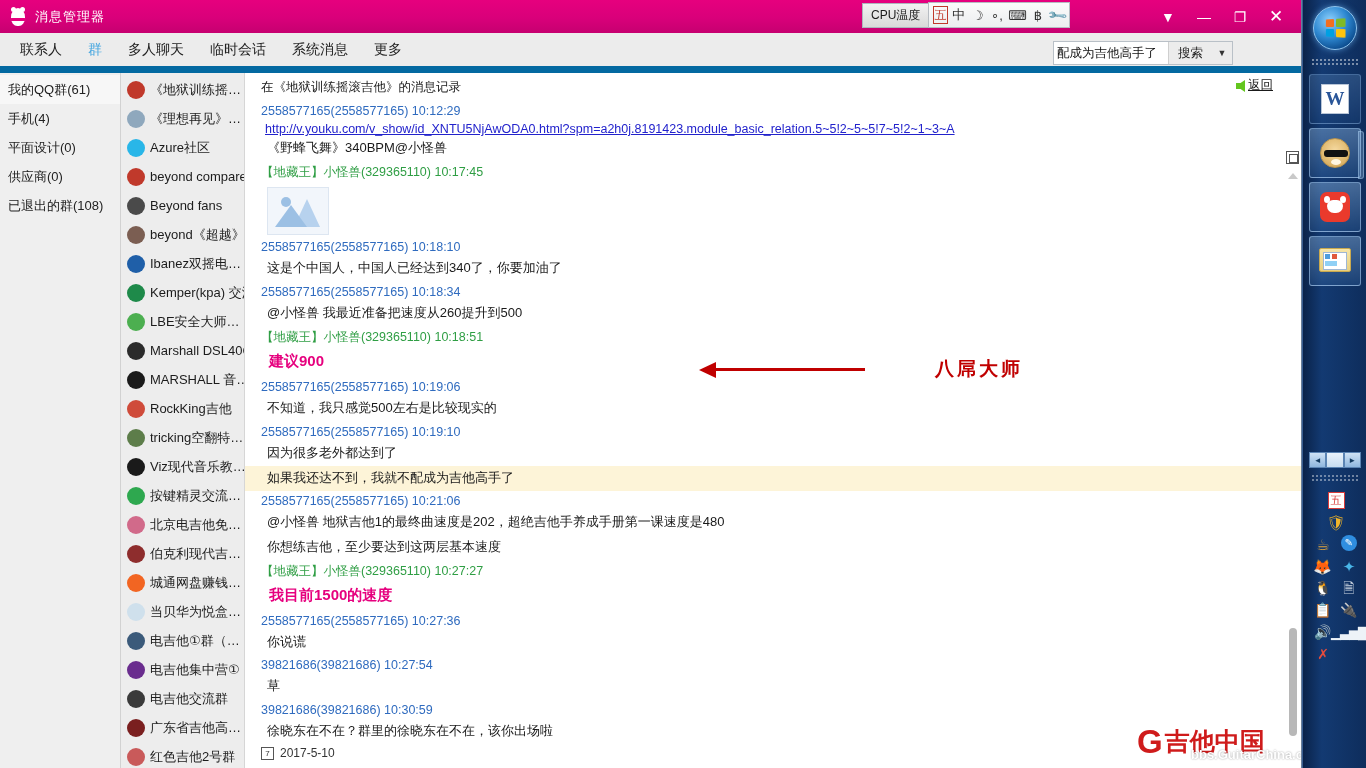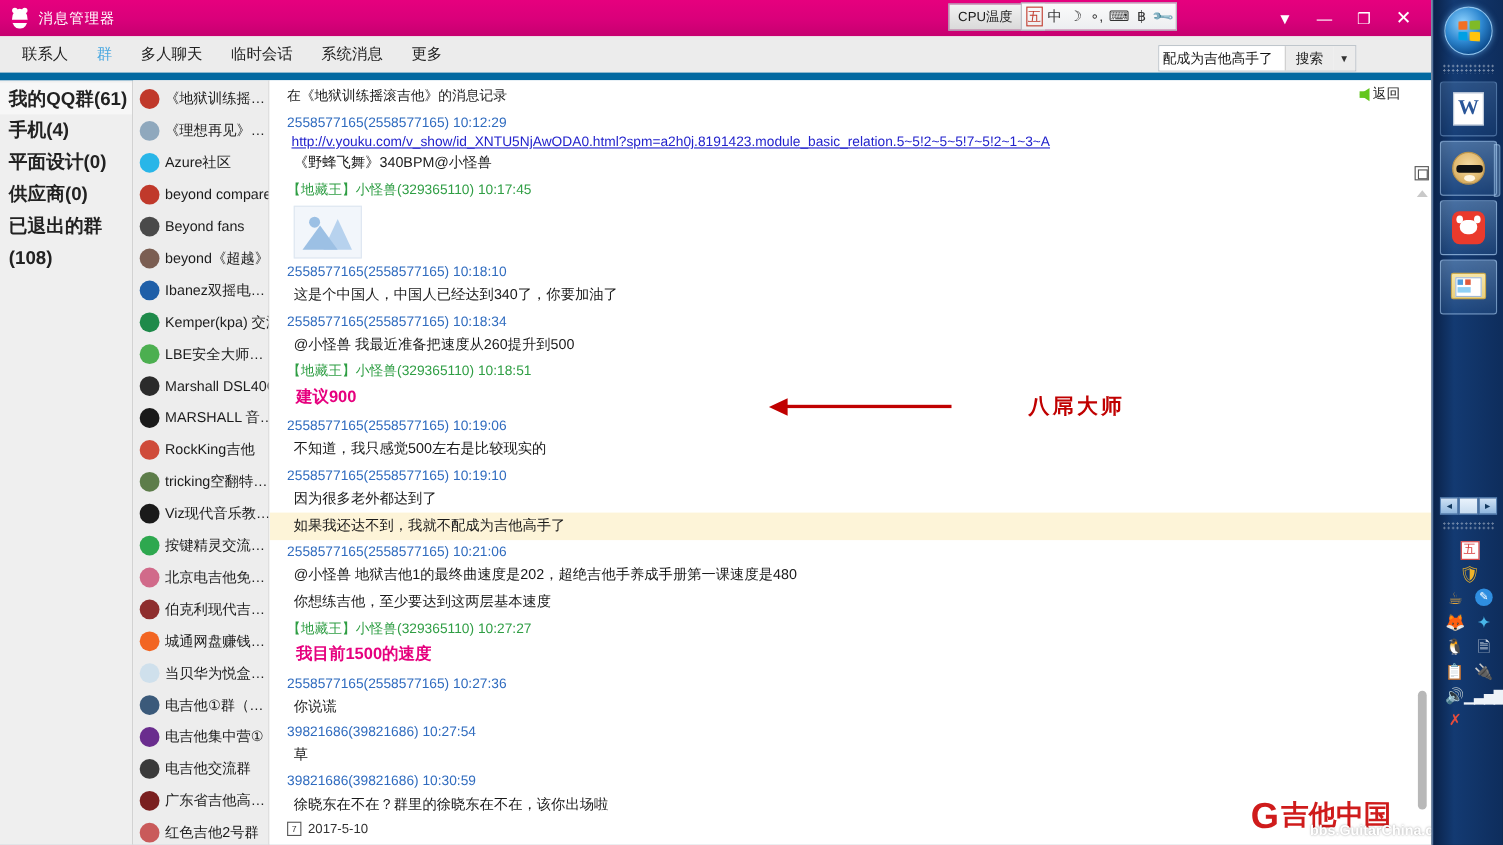--- a/index.html
+++ b/index.html
@@ -148,21 +148,21 @@
 
   
   #cat-panel {
     width: 121px; background: #efefef;
     border-right: 1px solid #d2d2d2;
     padding-top: 2px;
   }
   .cat-item {
     height: 29px; line-height: 29px;
     padding-left: 8px;
-    font-size: 17px; color: #222; font-weight: bold;
+    font-size: 13px; color: #222;
   }
   .cat-item.active { background: #f7f7f7; }
 
   
   #group-panel {
     width: 124px; background: #ededed;
     border-right: 1px solid #d6d6d6;
     position: relative; overflow: hidden;
     padding-top: 2px;
   }
@@ -186,21 +186,21 @@
     position: relative; overflow: hidden;
   }
   #chat-head {
     height: 28px; display:flex; align-items:center;
     padding-left: 16px; position: relative;
   }
   #chat-head-title { font-size: 12.5px; color:#1a1a1a; }
   #return-btn {
     position: absolute; right: 28px; top: 4px;
     display:flex; align-items:center; gap:3px;
-    font-size: 12.5px; color:#1a1a1a;
+    font-size: 12.5px; color:#1a1a1a;text-decoration:underline;
   }
   .green-arrow {
     width:0;height:0;
     border-top: 6px solid transparent;
     border-bottom: 6px solid transparent;
     border-right: 9px solid #63c61e;
     position: relative;
   }
   .green-arrow::after{
     content:""; position:absolute; left:0; top:-3px;

